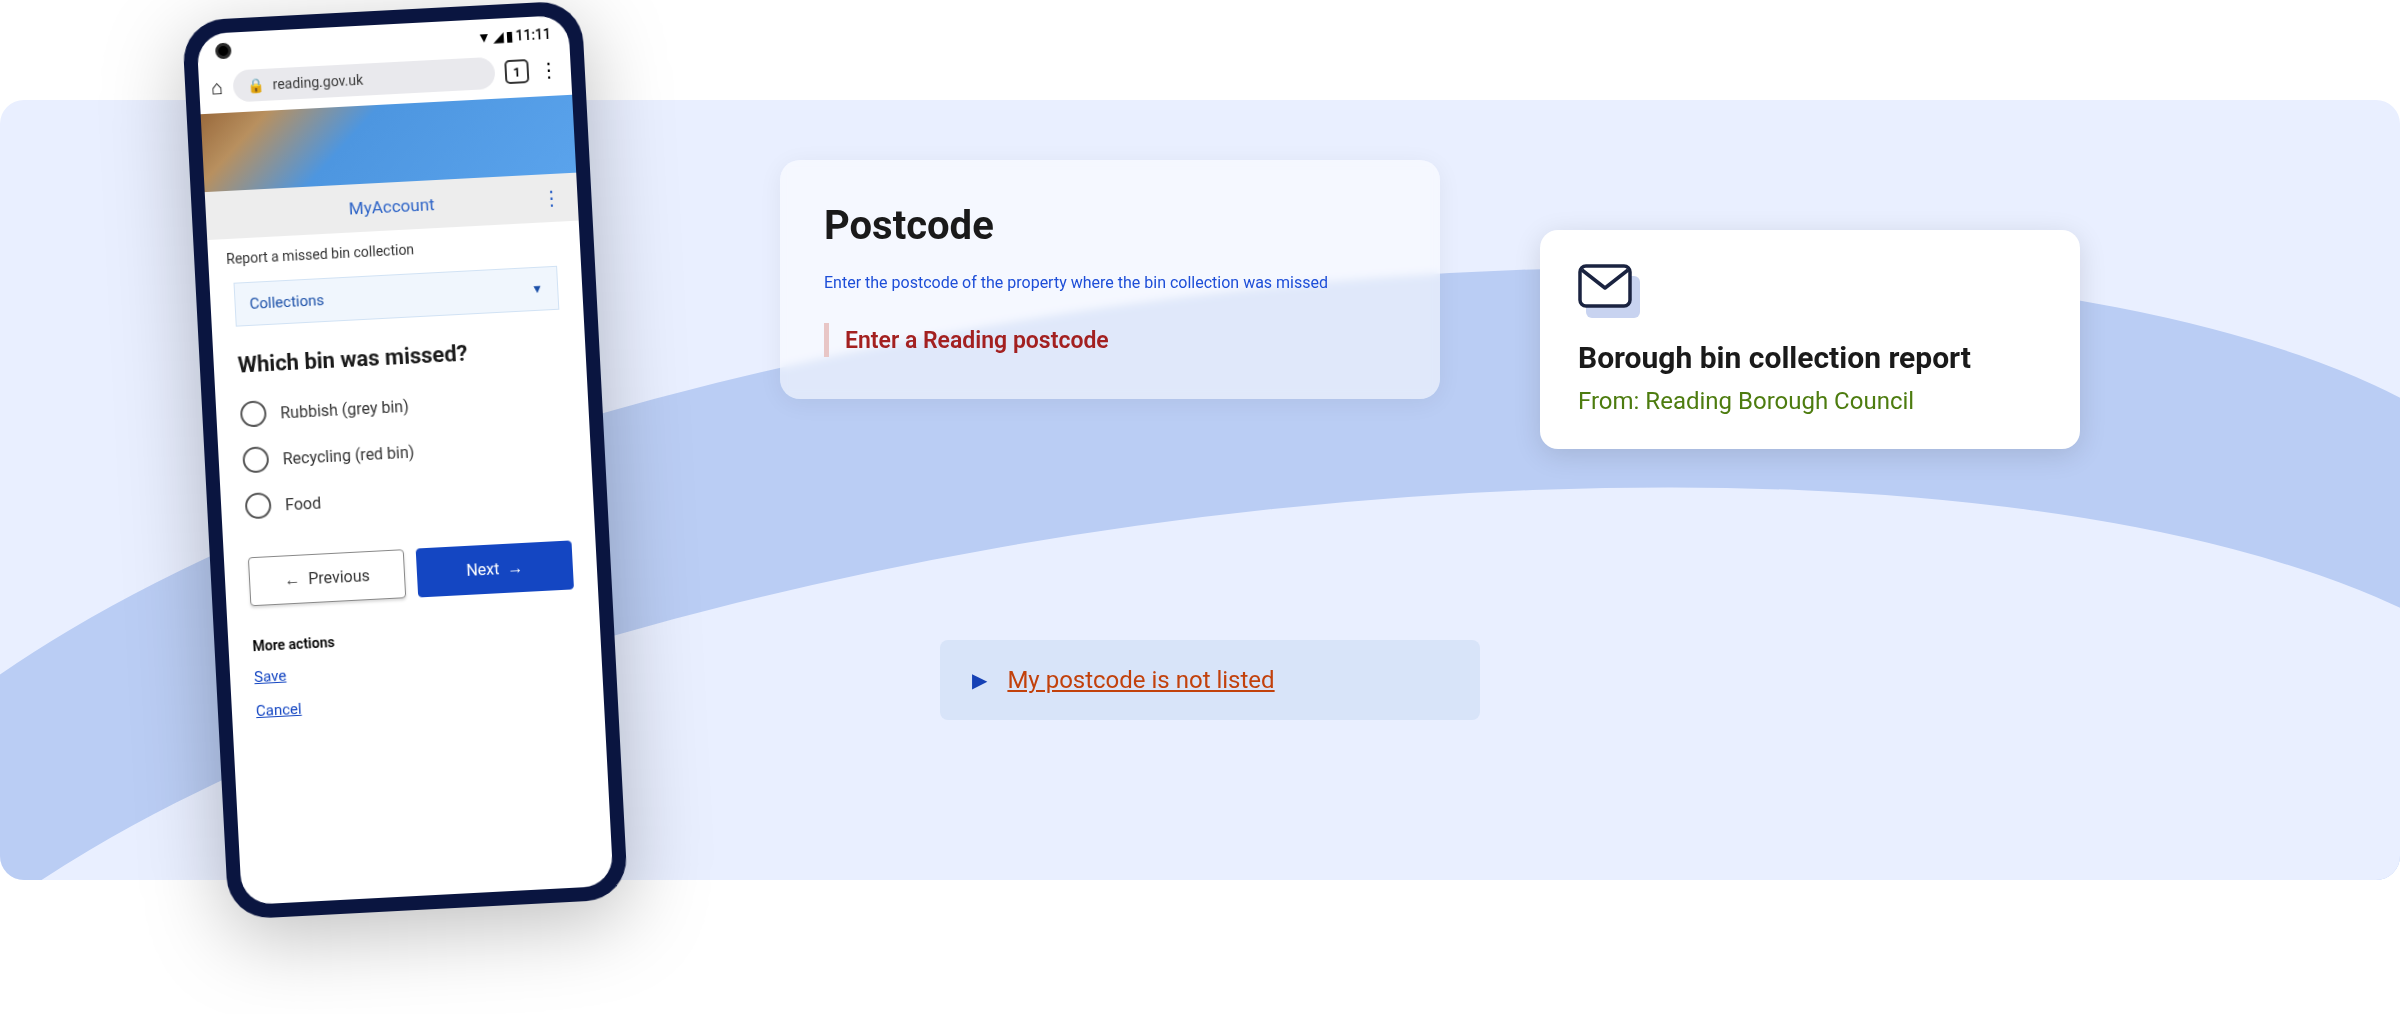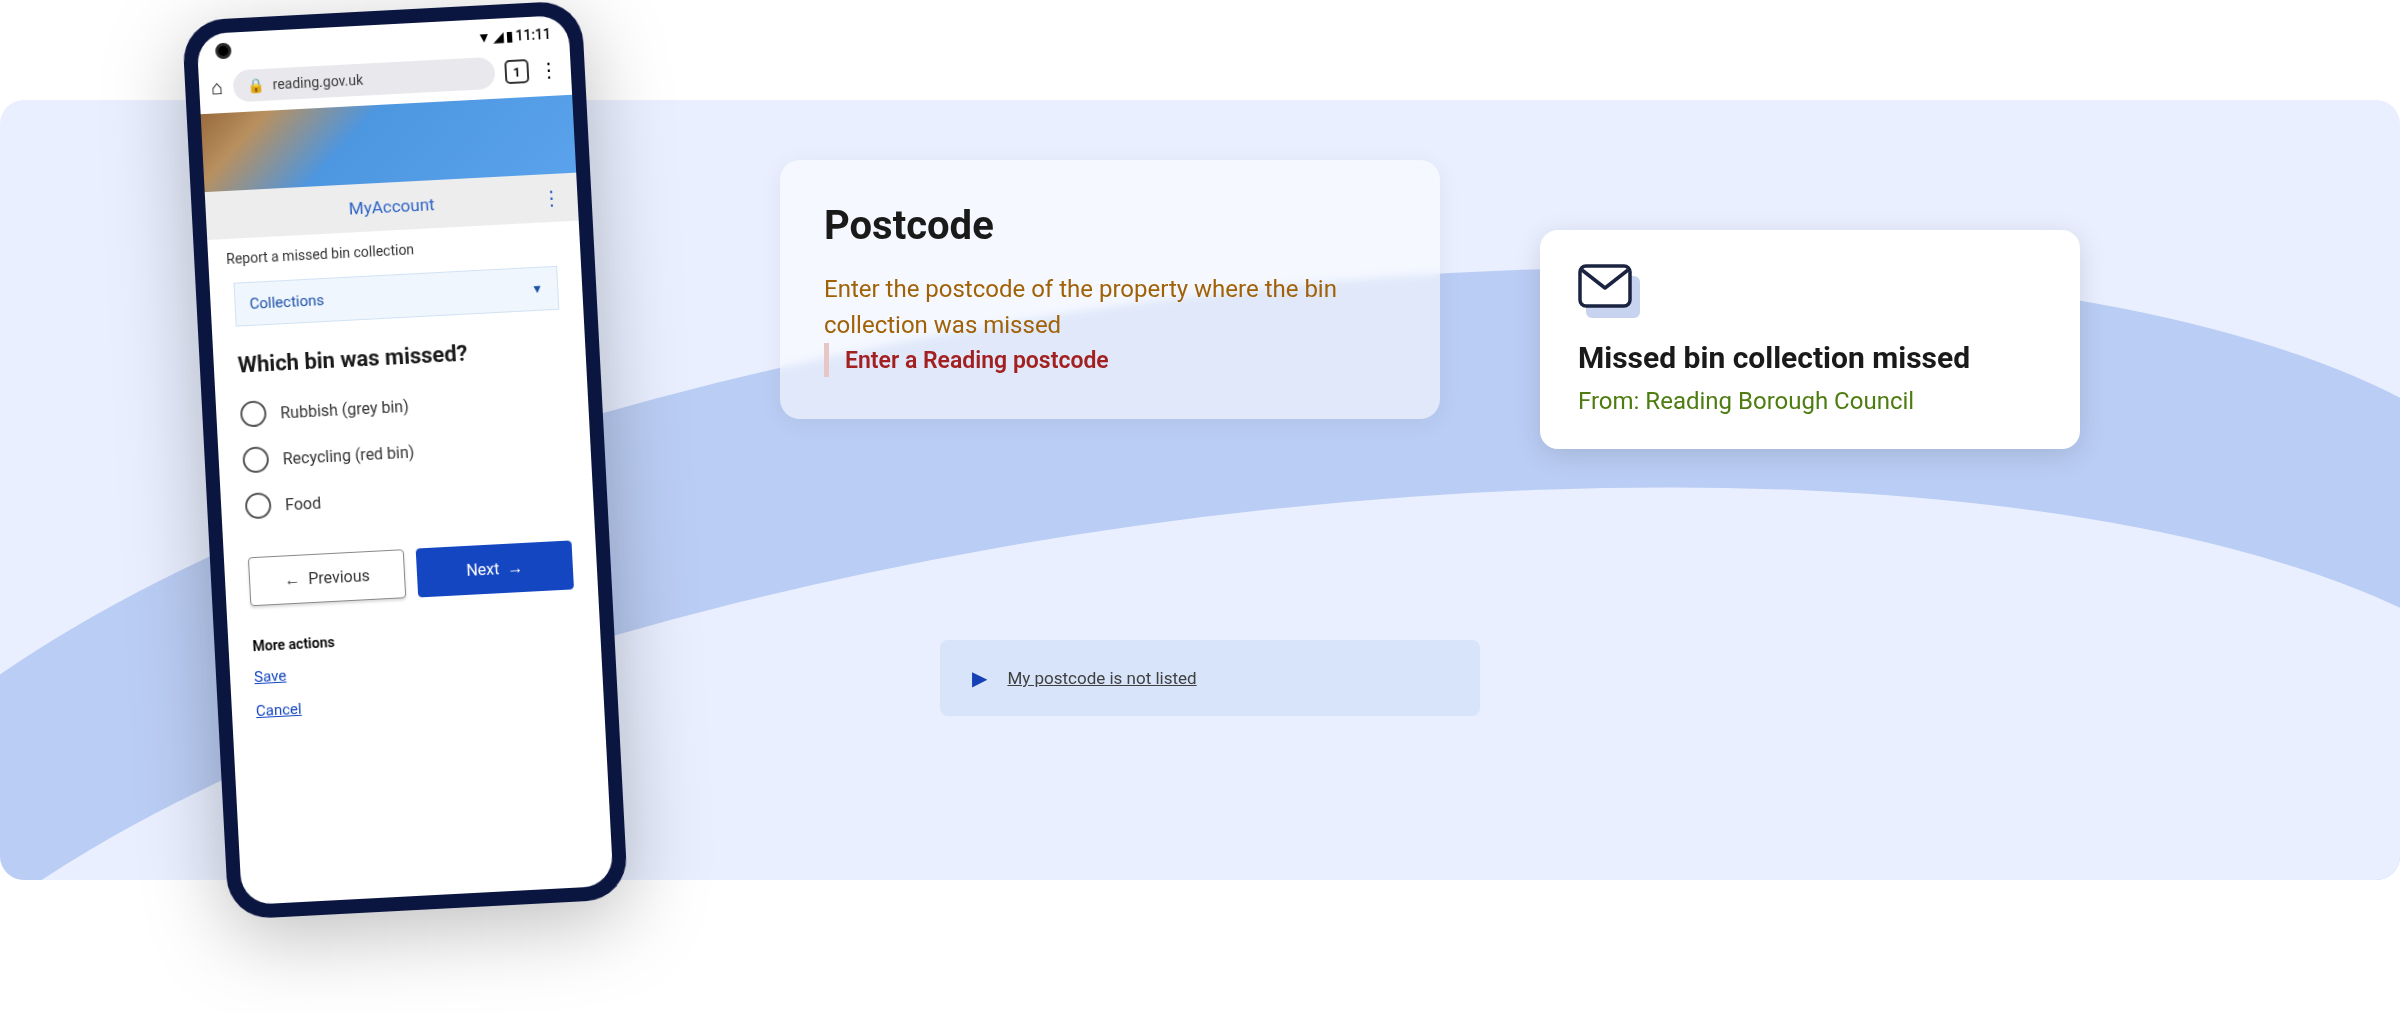--- a/index.html
+++ b/index.html
@@ -237,23 +237,24 @@
       z-index: 2;
       box-shadow: 0 4px 24px rgba(0,0,0,0.06);
     }
     .postcode-card h2 {
       font-size: 40px;
       font-weight: 700;
       color: #1a1a1a;
       margin-bottom: 22px;
     }
     .postcode-card p {
-      font-size: 24px;
-      color: #a16207;
+      font-size: 16px;
+      color: #1d4ed8;
       line-height: 1.5;
+      margin-bottom: 28px;
     }
     .postcode-input {
       width: 100%;
       padding: 18px 20px;
       font-size: 26px;
       border: 2px solid #a32020;
       background: #fdf2f2;
       border-radius: 4px;
       color: #222;
       margin-bottom: 26px;
@@ -286,22 +287,22 @@
       display: flex;
       align-items: center;
       gap: 20px;
       z-index: 2;
     }
     .expander .tri {
       color: #1641b5;
       font-size: 20px;
     }
     .expander .link {
-      color: #404040;
-      font-size: 17px;
+      color: #c2410c;
+      font-size: 24px;
       text-decoration: underline;
     }
 
     
     .notif-card {
       position: absolute;
       top: 230px;
       left: 1540px;
       width: 540px;
       background: #fff;
@@ -435,15 +436,15 @@
 </div>
 
 <div class="notif-card">
   <div class="mail-icon-wrap">
     <div class="mail-bg"></div>
     <svg class="mail-svg" width="54" height="44" viewBox="0 0 54 44">
       <rect x="2" y="2" width="50" height="40" rx="6" fill="#fff" stroke="#1a2340" stroke-width="3.5"></rect>
       <path d="M4 6 L27 24 L50 6" fill="none" stroke="#1a2340" stroke-width="3.5" stroke-linejoin="round"></path>
     </svg>
   </div>
-  <div class="notif-title">Missed bin collection missed</div>
+  <div class="notif-title">Borough bin collection report</div>
   <div class="notif-from">From: Reading Borough Council</div>
 </div>
 
 </body></html>

